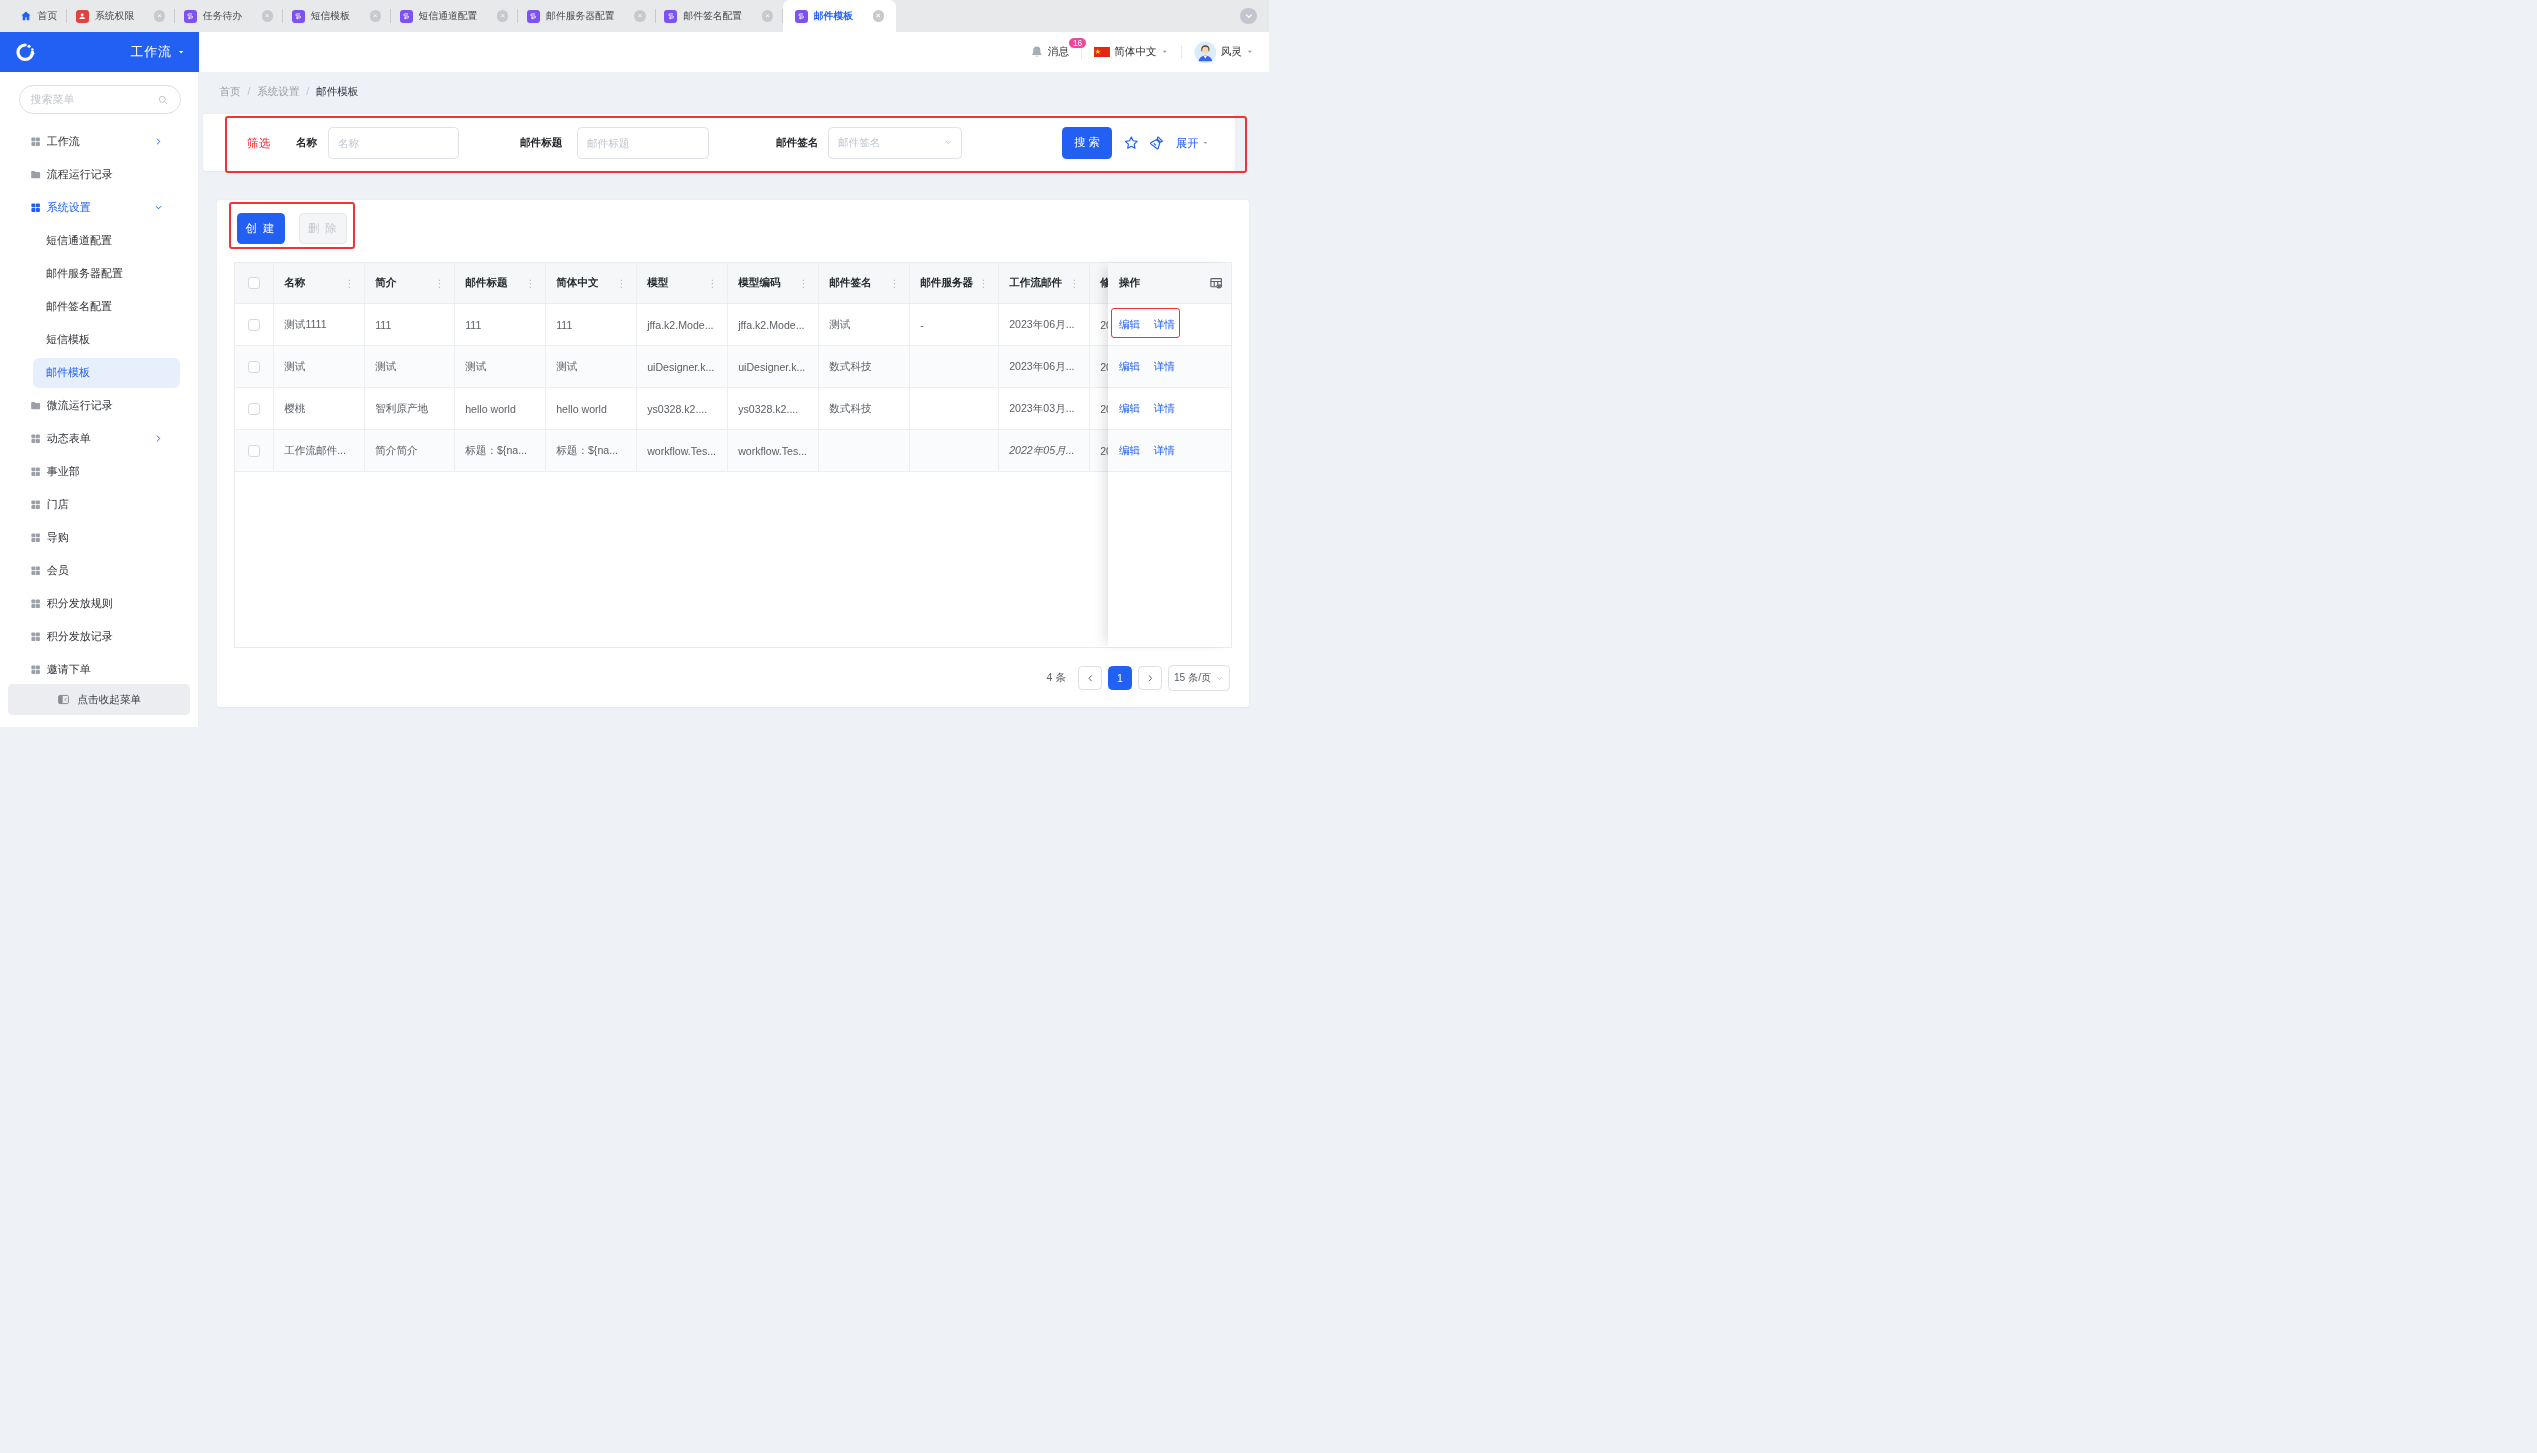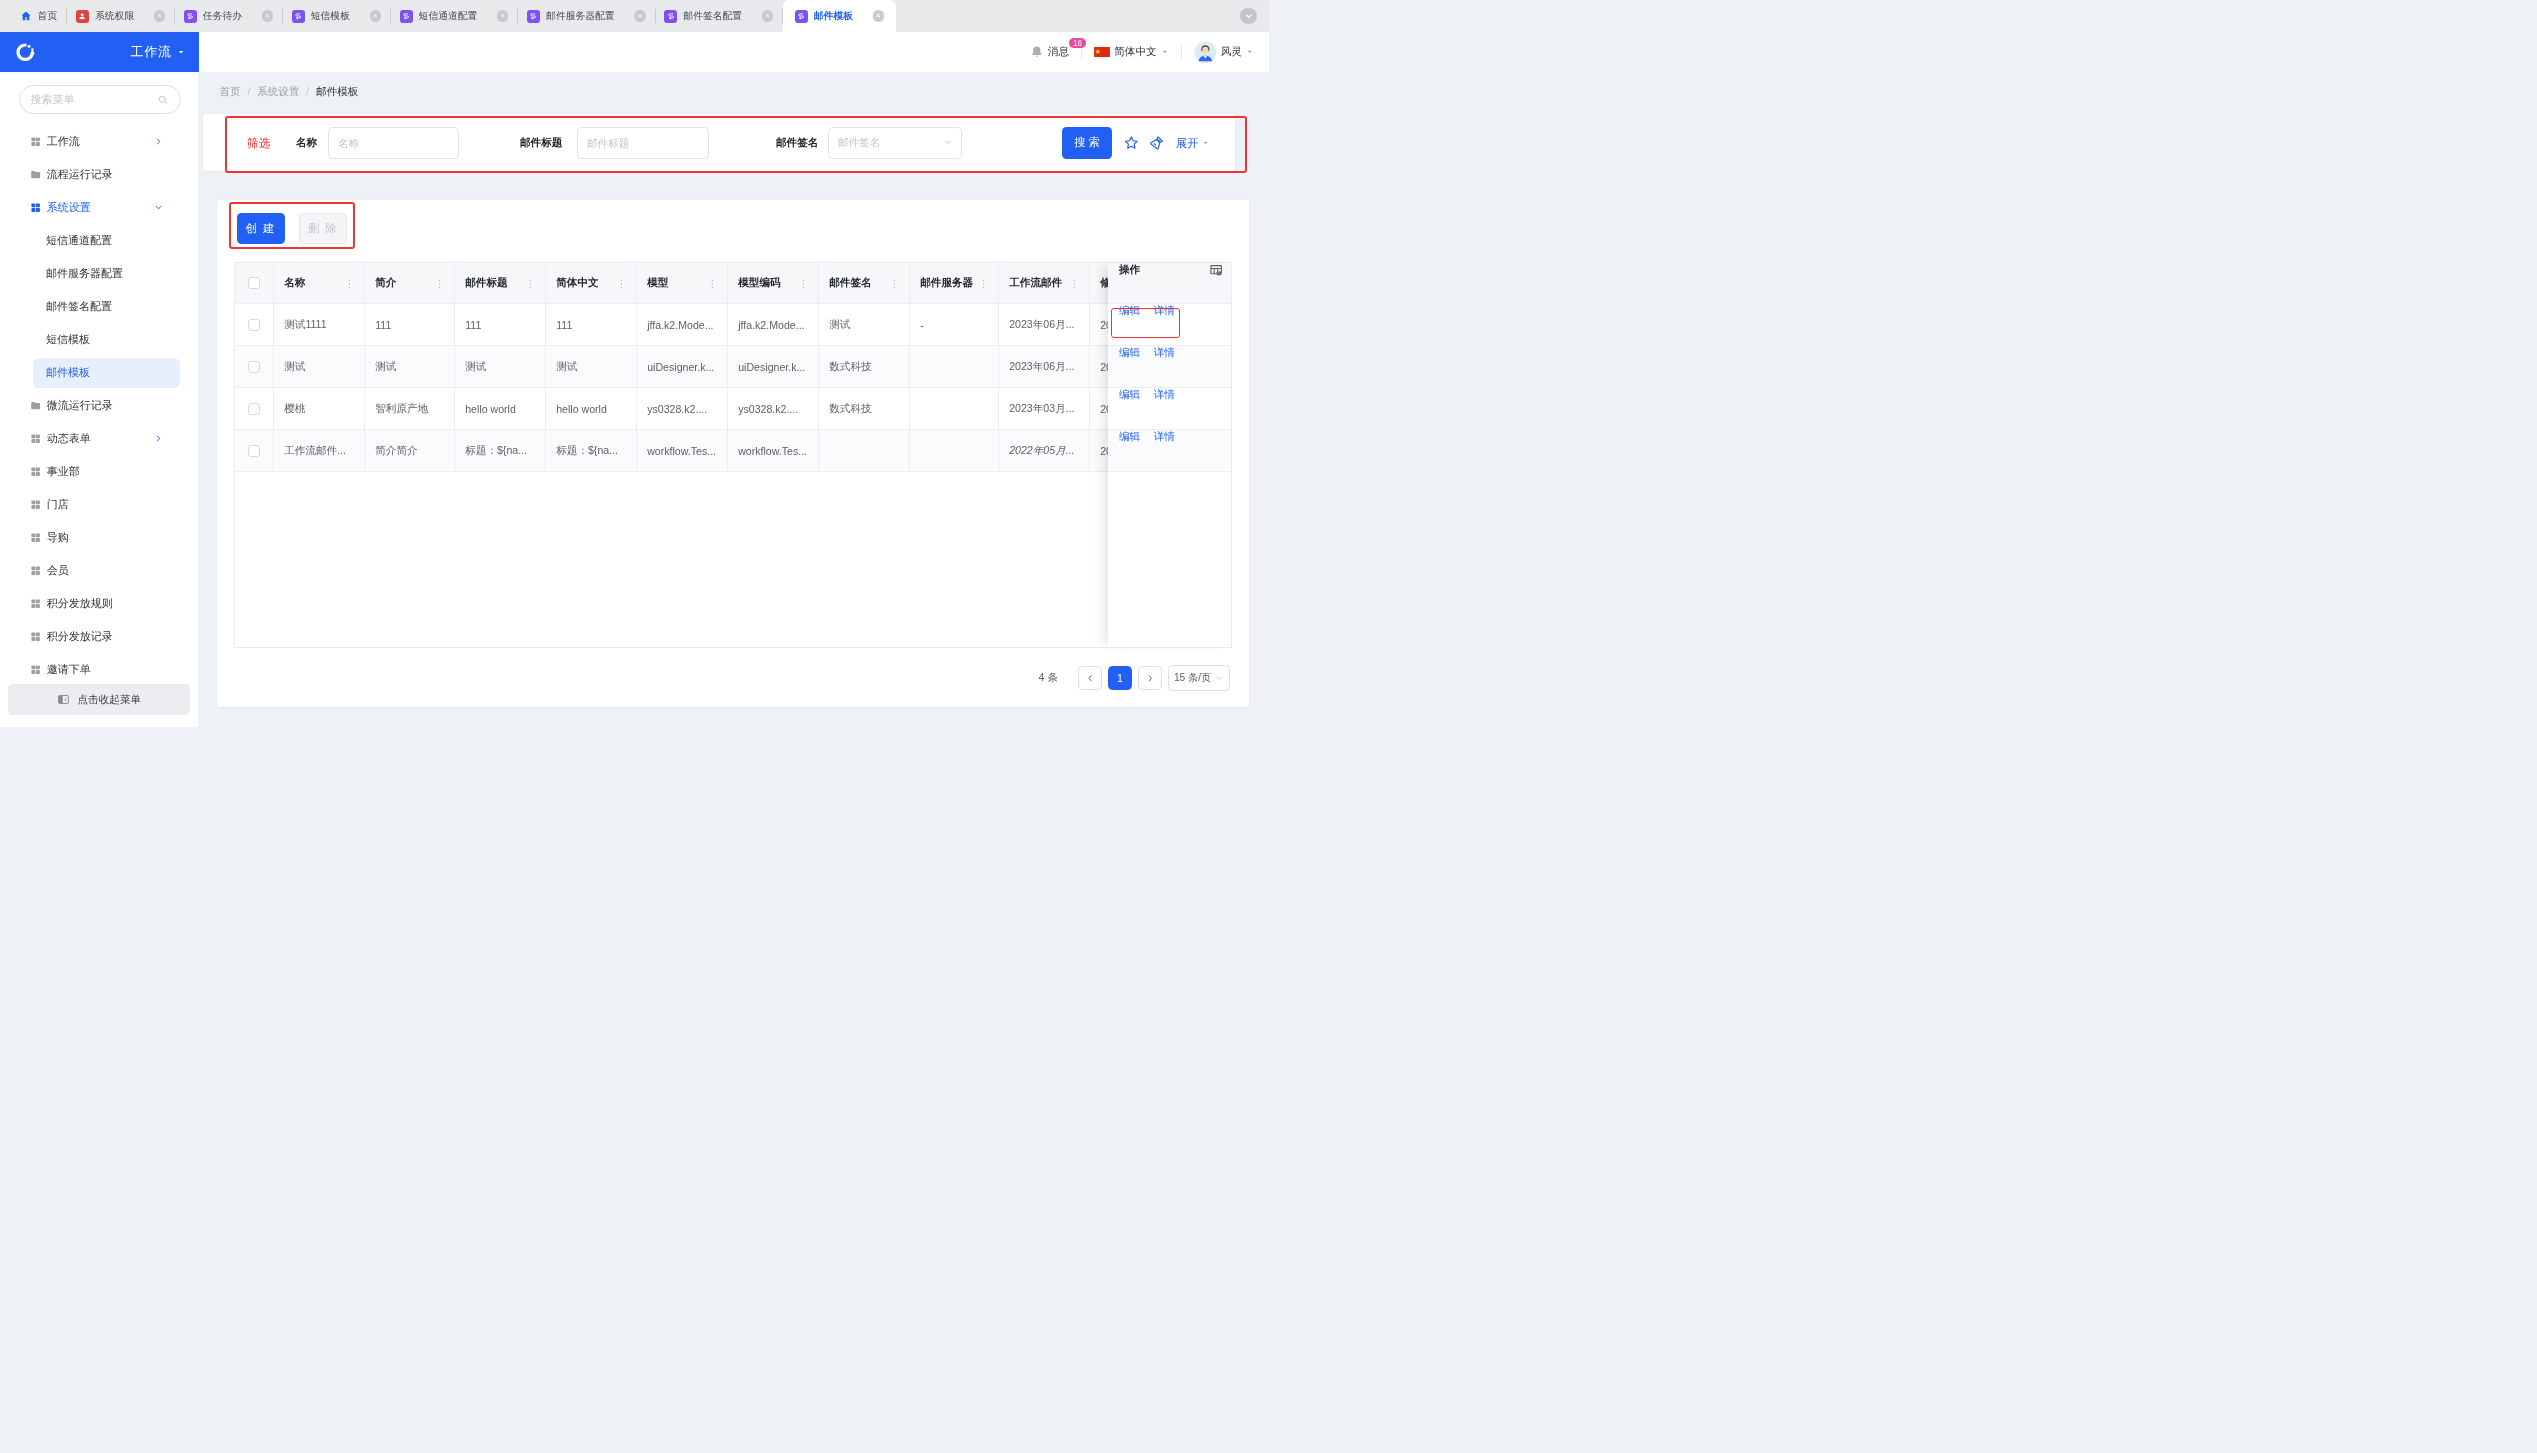--- a/index.html
+++ b/index.html
@@ -95,28 +95,28 @@
   .trow.zebra{background:#fafbfc}
   .trow.thead{height:41px;background:#f6f7f9}
   .tcell{flex:0 0 auto;display:flex;align-items:center;padding:0 9.8px;border-right:0.8px solid #eceef1;
          color:#5c6066;overflow:hidden;white-space:nowrap}
   .thead .tcell{color:#24292f;font-weight:700;justify-content:space-between}
   .tcell.ck{justify-content:center;padding:0}
   .dots{color:#b7bac0;font-weight:400;font-size:10.6px;margin-left:4.5px}
   .checkbox{width:12px;height:12px;border:0.8px solid #d6dade;border-radius:3px;background:#fff;display:inline-block}
   #fixedcol{position:absolute;top:0;right:0;width:123px;height:384px;background:#fff;
          box-shadow:-7.6px 0 10.6px -3.8px rgba(24,30,40,.13)}
-  .frow{height:42px;display:flex;align-items:flex-start;gap:13.6px;padding-left:10.6px;border-bottom:0.8px solid #eceef1;background:#fff}
+  .frow{height:42px;display:flex;align-items:center;gap:13.6px;padding-left:10.6px;border-bottom:0.8px solid #eceef1;background:#fff}
   .frow.fhead{height:41px;background:#f6f7f9;font-weight:700;color:#24292f;justify-content:space-between;padding-right:8.3px}
   .frow.zebra{background:#fafbfc}
   .frow a{color:#2160f3;text-decoration:none;cursor:pointer}
   .fhead svg{width:14.3px;height:14.3px}
   
   #pager{position:absolute;right:19px;top:465px;height:26px;display:flex;align-items:center;gap:6px;color:#5c6066}
-  #pager .total{margin-right:14px}
+  #pager .total{margin-right:6px}
   .pbtn{width:24px;height:24px;border:0.8px solid #dcdfe3;border-radius:4.5px;background:#fff;display:flex;align-items:center;
         justify-content:center;color:#5c6066;cursor:pointer}
   .pbtn svg{width:10.6px;height:10.6px}
   .pbtn.cur{background:#2160f3;border-color:#2160f3;color:#fff;font-size:10.6px}
   #psize{width:62px;height:26px;border:0.8px solid #dcdfe3;border-radius:4.5px;background:#fff;display:flex;align-items:center;
         justify-content:center;gap:3.8px;font-size:10.2px;cursor:pointer}
   #psize svg{width:9px;height:9px}
   
   .ann{position:absolute;border:2.3px solid #f23333;border-radius:3px;pointer-events:none;z-index:40}
   #ann-filter{left:26px;top:44px;width:1022px;height:57px}

